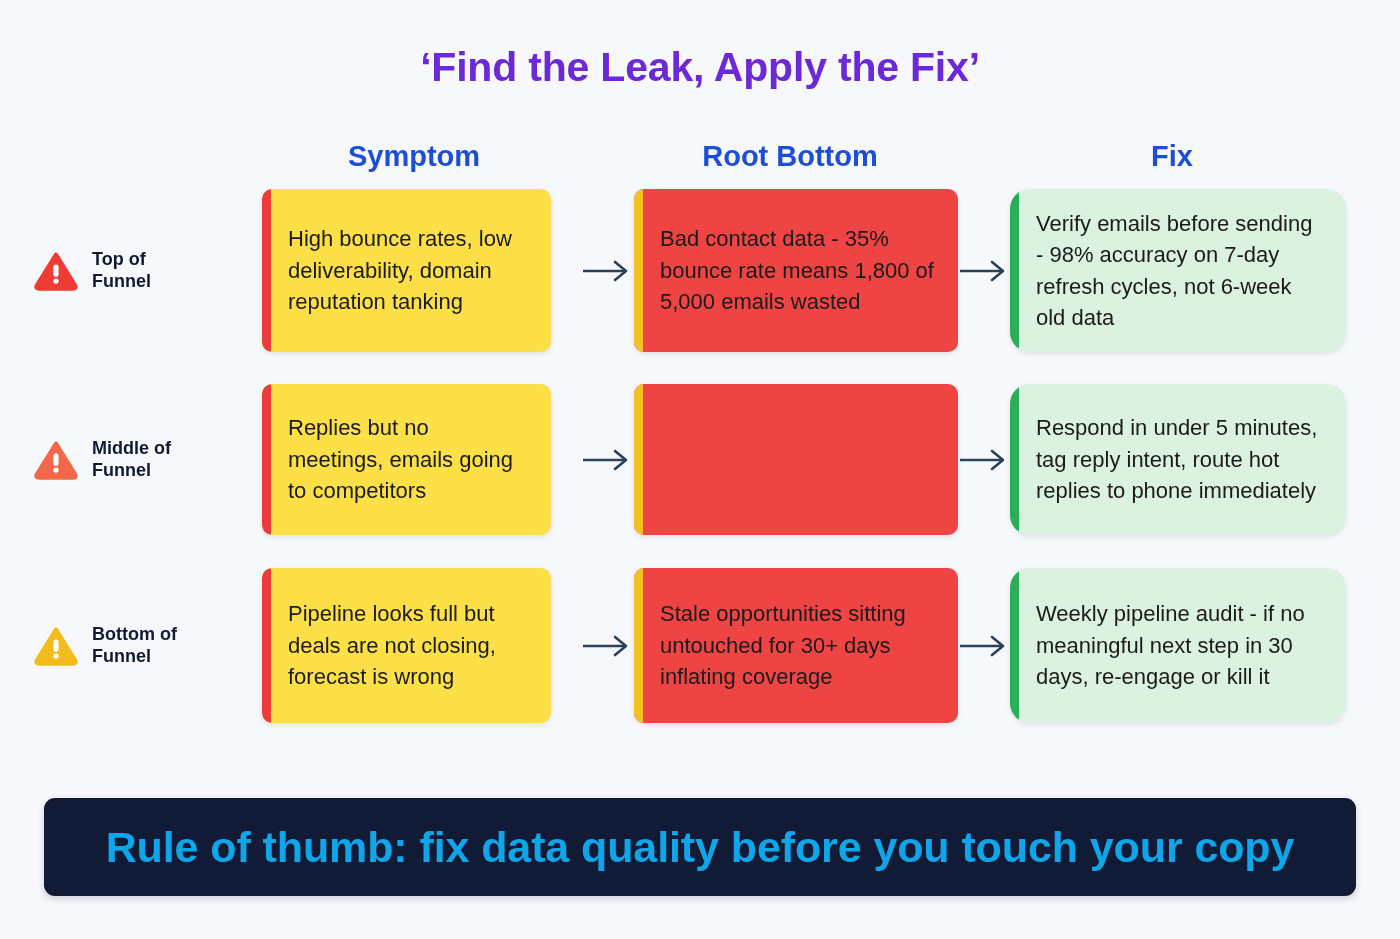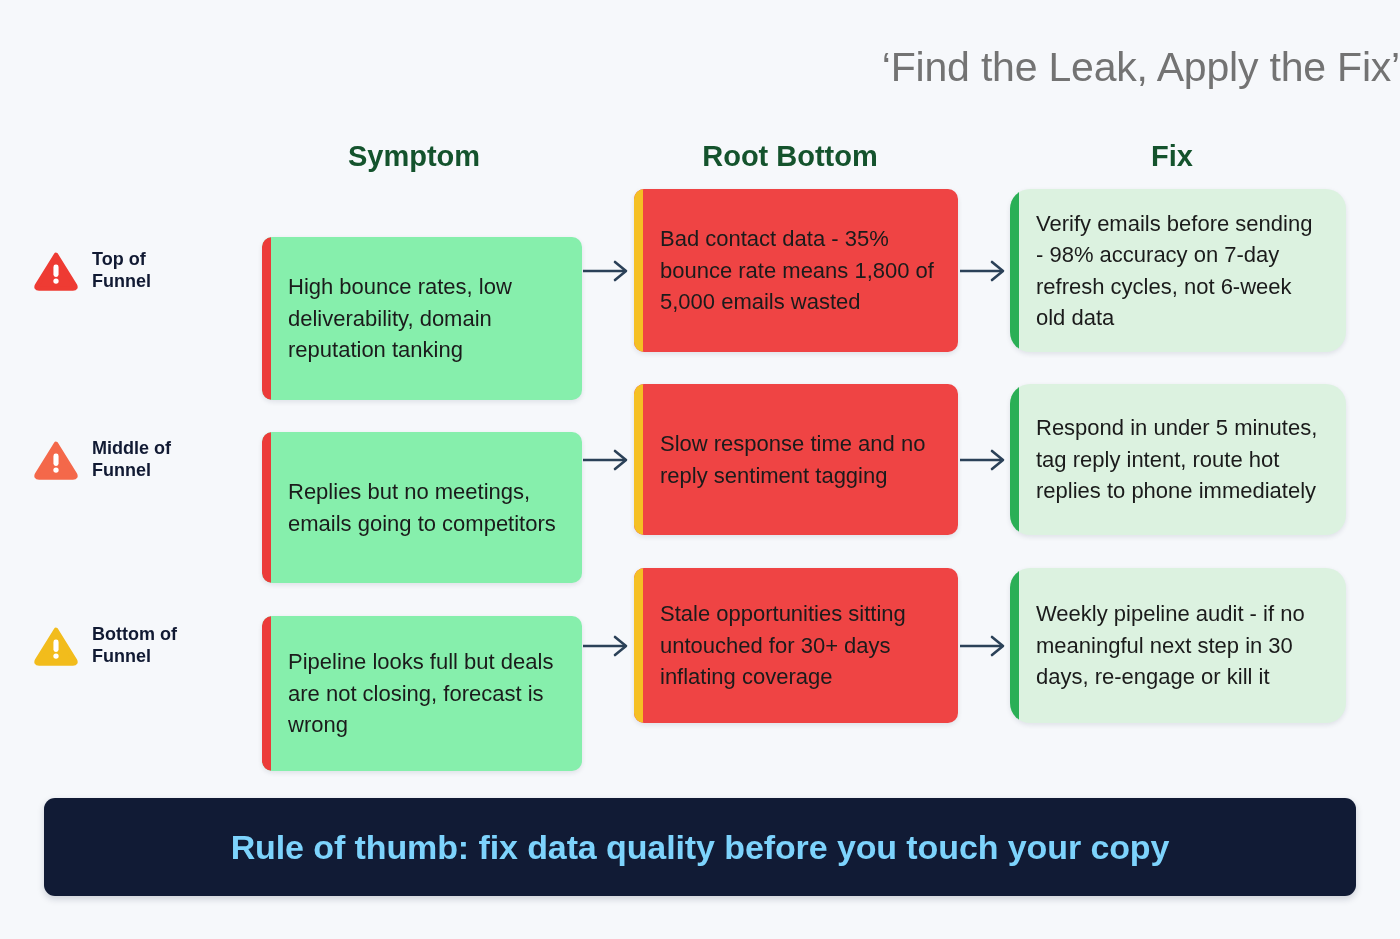--- a/index.html
+++ b/index.html
@@ -21,43 +21,43 @@
     height: 939px;
     box-sizing: border-box;
   }
 
   
   .title {
     position: absolute;
     top: 44px;
     left: 0;
     width: 1400px;
-    text-align: right;
+    text-align: center;
     font-size: 41px;
-    font-weight: normal;
-    color: #737373;
+    font-weight: bold;
+    color: #6d28d9;
     letter-spacing: -0.2px;
     line-height: 1.15;
   }
 
   
   .col-headers {
     position: absolute;
     top: 141px;
     left: 0;
     width: 1400px;
     height: 42px;
   }
   .col-header {
     position: absolute;
     top: 0;
     text-align: center;
     font-size: 29px;
     font-weight: bold;
-    color: #14532d;
+    color: #1d4ed8;
     line-height: 1.1;
   }
   .col-header.c1 { left: 264px; width: 300px; }
   .col-header.c2 { left: 640px; width: 300px; }
   .col-header.c3 { left: 1022px; width: 300px; }
 
   
   .rows {
     position: absolute;
     top: 189px;
@@ -117,21 +117,21 @@
     position: absolute;
     left: 0;
     top: 0;
     bottom: 0;
     width: 9px;
     border-top-left-radius: 10px;
     border-bottom-left-radius: 10px;
   }
   .card-text { position: relative; z-index: 1; }
 
-  .card.symptom  { left: 262px;  width: 320px; height: 100%; background: #86efac; margin-top: 48px; }
+  .card.symptom  { left: 262px;  width: 289px; height: 100%; background: #fde047; }
   .card.cause    { left: 634px;  width: 324px; height: 100%; background: #ef4444; justify-content: flex-end; }
   .card.fix      { left: 1010px; width: 336px; height: 100%; background: #dcf2e0; border-radius: 20px; }
 
   .accent.red    { background: #ec3b39; }
   .accent.amber  { background: #f5c024; }
   .accent.green  { background: #2aaf56; }
 
   
   .arrow {
     position: absolute;
@@ -151,22 +151,22 @@
     width: 1312px;
     height: 98px;
     background: #111b35;
     border-radius: 11px;
     display: flex;
     align-items: center;
     justify-content: center;
     box-shadow: 0 3px 7px rgba(17,27,53,0.18);
   }
   .banner-text {
-    color: #7dd3fc;
-    font-size: 34px;
+    color: #0ea5e9;
+    font-size: 43px;
     font-weight: bold;
     letter-spacing: -0.1px;
     text-align: center;
   }
 </style>
 </head>
 <body>
 
 <div class="page">
 
@@ -233,21 +233,20 @@
         <span class="card-text">Replies but no meetings, emails going to competitors</span>
       </div>
 
       <svg class="arrow a1" viewBox="0 0 52 26">
         <line x1="0" y1="13" x2="42" y2="13" stroke="#2b4158" stroke-width="2.6"></line>
         <polyline points="32,4 43,13 32,22" fill="none" stroke="#2b4158" stroke-width="2.6" stroke-linecap="round" stroke-linejoin="round"></polyline>
       </svg>
 
       <div class="card cause">
         <span class="accent amber"></span>
-        <span class="card-text">Slow response time and no reply sentiment tagging</span>
       </div>
 
       <svg class="arrow a2" viewBox="0 0 52 26">
         <line x1="0" y1="13" x2="42" y2="13" stroke="#2b4158" stroke-width="2.6"></line>
         <polyline points="32,4 43,13 32,22" fill="none" stroke="#2b4158" stroke-width="2.6" stroke-linecap="round" stroke-linejoin="round"></polyline>
       </svg>
 
       <div class="card fix">
         <span class="accent green"></span>
         <span class="card-text">Respond in under 5 minutes, tag reply intent, route hot replies to phone immediately</span>

